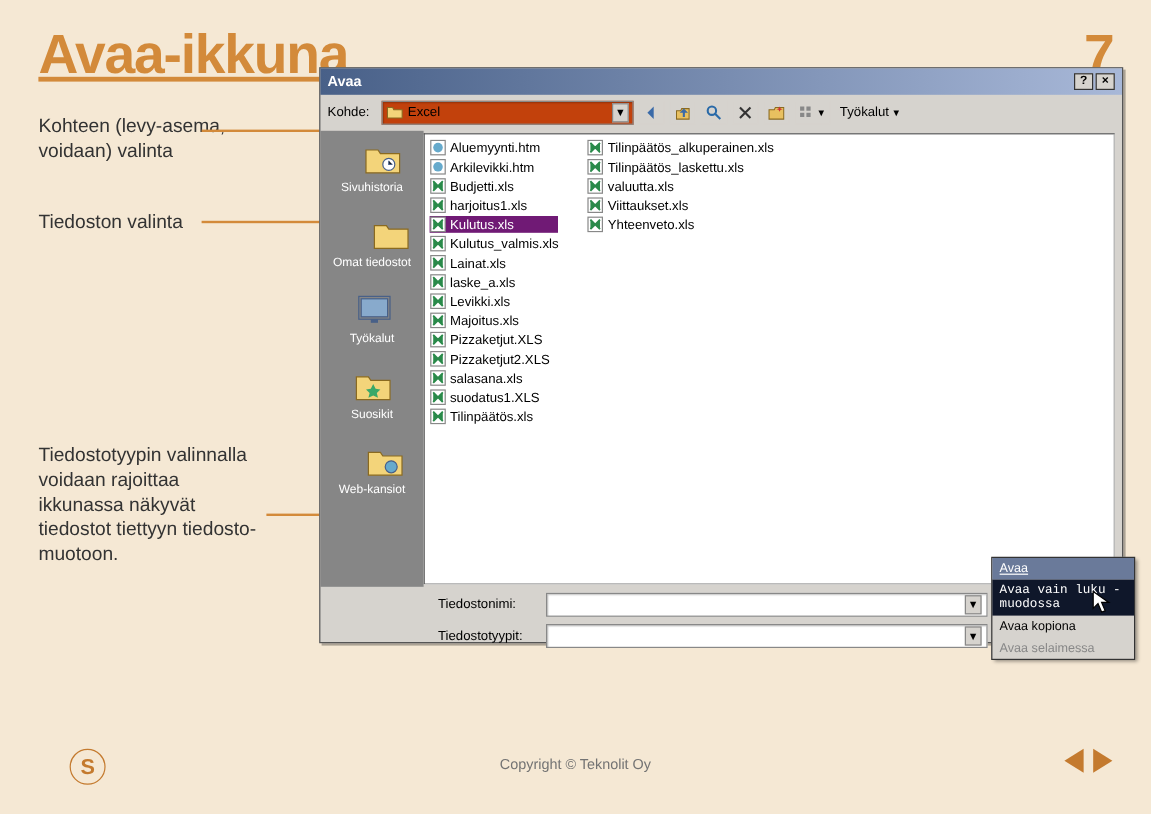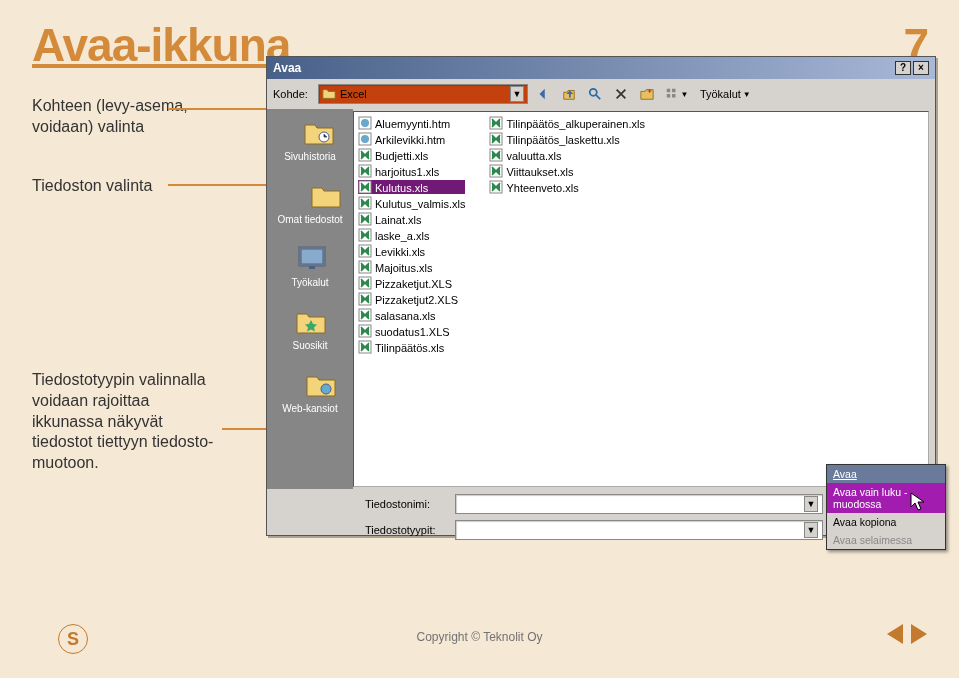--- a/index.html
+++ b/index.html
@@ -77,21 +77,21 @@
   .btn .dd-arrow { font-size: 8px; }
 
   .dropdown-menu {
     position: absolute; left: 826px; top: 464px;
     width: 120px; background: #d6d3ce; border: 1px solid #333;
     box-shadow: 2px 2px 3px rgba(0,0,0,.4);
     font-size: 10.5px;
   }
   .dm-head { background: #6a7a9a; color: #fff; padding: 3px 6px; text-decoration: underline; }
   .dm-item { padding: 3px 6px; color: #000; }
-  .dm-item.hl { background: #a21caf; color: #fff; }
+  .dm-item.hl { background: #0f172a; color: #fff; font-family: Liberation Mono, monospace; }
   .dm-item.dis { color: #888; }
 
   .cursor { position: absolute; left: 910px; top: 492px; width: 16px; height: 20px; }
 
   .footer-s {
     position: absolute; left: 58px; top: 624px;
     width: 30px; height: 30px; border-radius: 50%;
     border: 1.5px solid #c47a2e; color: #c47a2e;
     text-align: center; line-height: 28px; font-size: 18px; font-weight: bold;
   }

